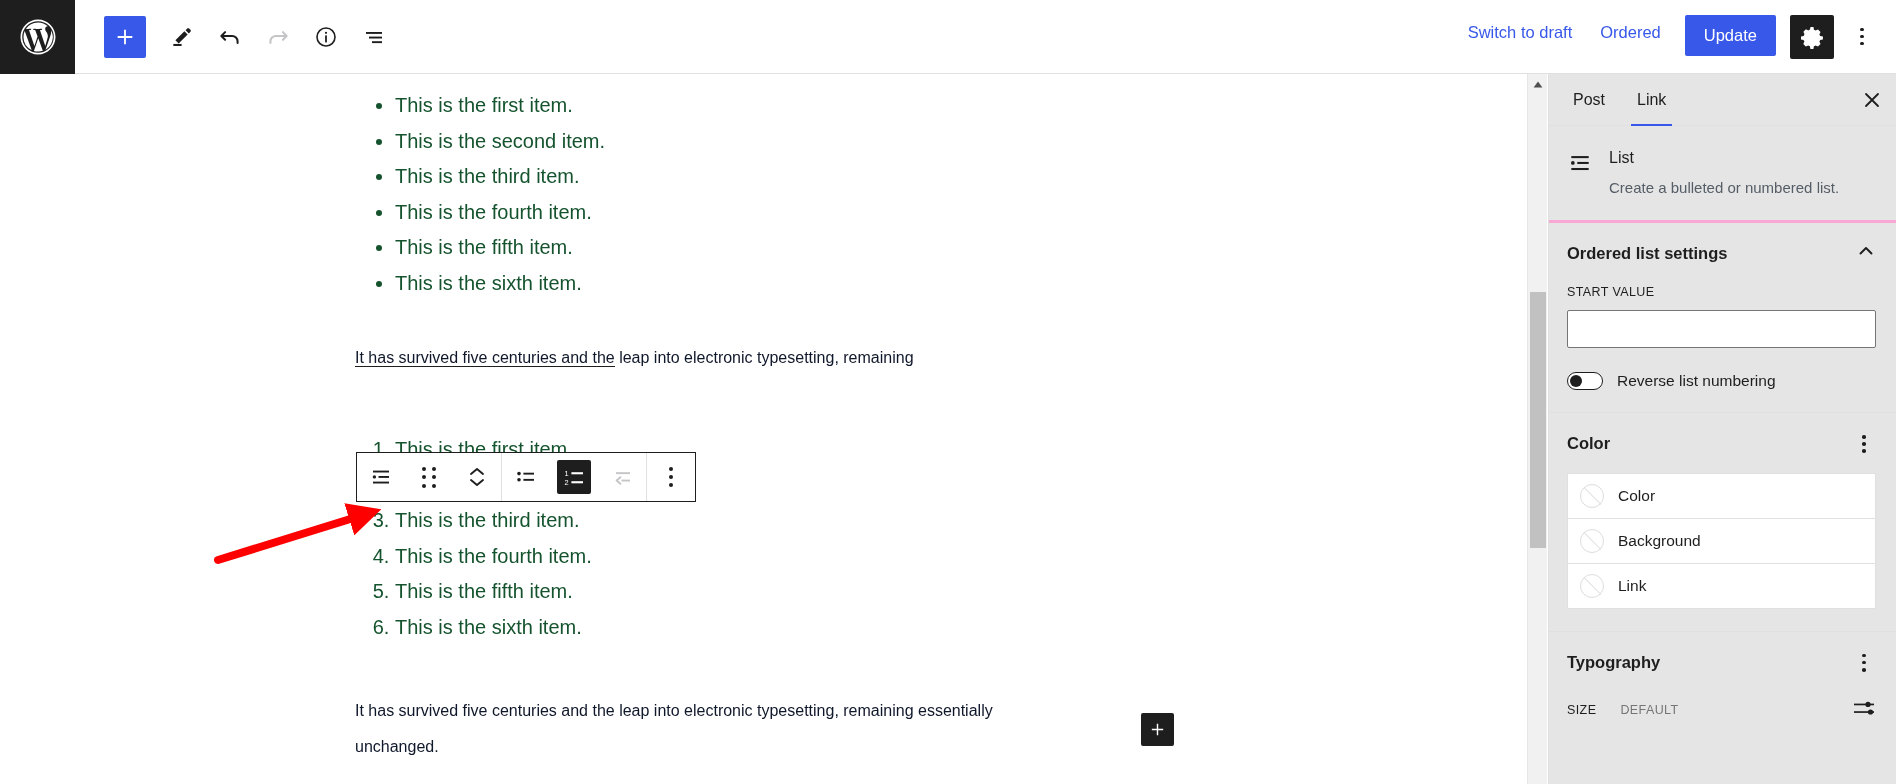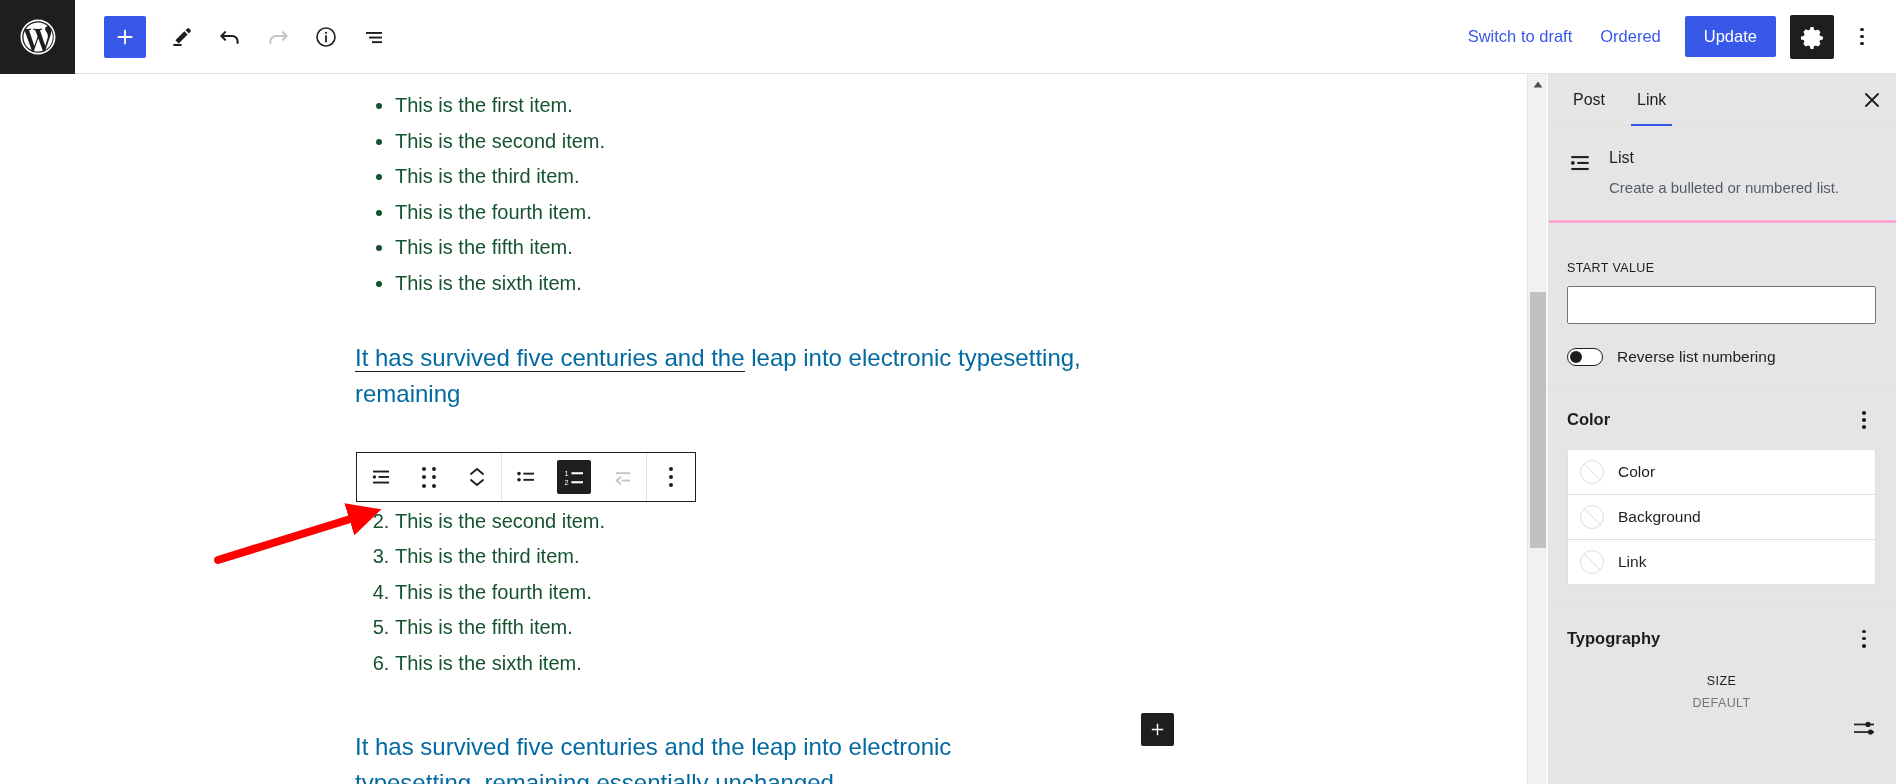--- a/index.html
+++ b/index.html
@@ -34,21 +34,21 @@
     cursor: pointer; background: transparent; border: none;
   }
   .tool-btn svg { display: block; }
   #add-block-btn {
     width: 42px; height: 42px; background: #3858e9; border-radius: 2px;
     display: flex; align-items: center; justify-content: center;
     cursor: pointer; margin-right: 12px;
   }
 
   .hdr-right {
-    margin-left: auto; display: flex; align-items: center; gap: 0;
+    margin-left: auto; display: flex; align-items: flex-start; gap: 0;
     padding-right: 12px;
   }
   .hdr-link {
     color: #3858e9; font-size: 16.5px; padding: 8px 14px;
     cursor: pointer; white-space: nowrap; background: none; border: none;
     font-family: "Liberation Sans", sans-serif;
   }
   #update-btn {
     background: #3858e9; color: #fff; font-size: 16.5px;
     padding: 11px 19px; border-radius: 2px; border: none;
@@ -77,21 +77,21 @@
     font-family: "Liberation Sans", sans-serif;
     color: #1e1e1e;
   }
   ul.editor-list, ol.editor-list {
     margin: 0; padding-left: 40px; list-style-position: outside;
   }
   ul.editor-list li, ol.editor-list li {
     font-size: 20px; line-height: 35.5px; color: #14532d;
   }
   .para {
-    font-size: 24px; line-height: 36px; color: #0369a1;
+    font-size: 16px; line-height: 36px; color: #0f172a;
   }
 
   
   .sel-underline {
     border-bottom: 1.6px solid #1e1e1e;
   }
 
   
   #block-appender {
     position: absolute; left: 1141px; top: 639px;
@@ -220,21 +220,21 @@
     width: 24px; height: 24px; border-radius: 50%; border: 1px solid #ddd;
     position: relative; flex: 0 0 auto; background: #fff;
   }
   .swatch::after {
     content: ""; position: absolute; left: 50%; top: -1px; width: 1px;
     height: 24px; background: #ddd; transform: rotate(-45deg); transform-origin: center;
   }
   .color-name { font-size: 15.5px; color: #1e1e1e; }
 
   .size-row {
-    display: flex; align-items: center; margin-top: 22px; gap: 8px; flex-direction: column;
+    display: flex; align-items: center; margin-top: 22px; gap: 24px;
   }
   .size-key { font-size: 12.5px; letter-spacing: 0.4px; color: #1e1e1e; text-transform: uppercase; }
   .size-val { font-size: 12.5px; letter-spacing: 0.4px; color: #757575; text-transform: uppercase; }
   .size-icon { margin-left: auto; cursor: pointer; }
 </style>
 </head>
 <body>
 
 <div id="app">
 
@@ -464,20 +464,28 @@
           <rect x="4" y="16.6" width="16" height="1.9" fill="#1e1e1e"></rect>
         </svg>
       </span>
       <div>
         <div class="sb-block-title">List</div>
         <div class="sb-block-desc">Create a bulleted or numbered list.</div>
       </div>
     </div>
 
     <div class="sb-panel">
+      <div class="sb-panel-head">
+        <span class="sb-panel-title">Ordered list settings</span>
+        <span>
+          <svg width="20" height="20" viewBox="0 0 20 20">
+            <path fill="none" stroke="#1e1e1e" stroke-width="1.9" stroke-linecap="round" stroke-linejoin="round" d="M4.5 12.5L10 7l5.5 5.5"></path>
+          </svg>
+        </span>
+      </div>
 
       <label class="sb-label">START VALUE</label>
       <input id="start-value-input" type="text" value="" placeholder="" style="">
 
       <div class="toggle-row">
         <span class="toggle">
           <span class="knob"></span>
         </span>
         <span class="toggle-label">Reverse list numbering</span>
       </div>

